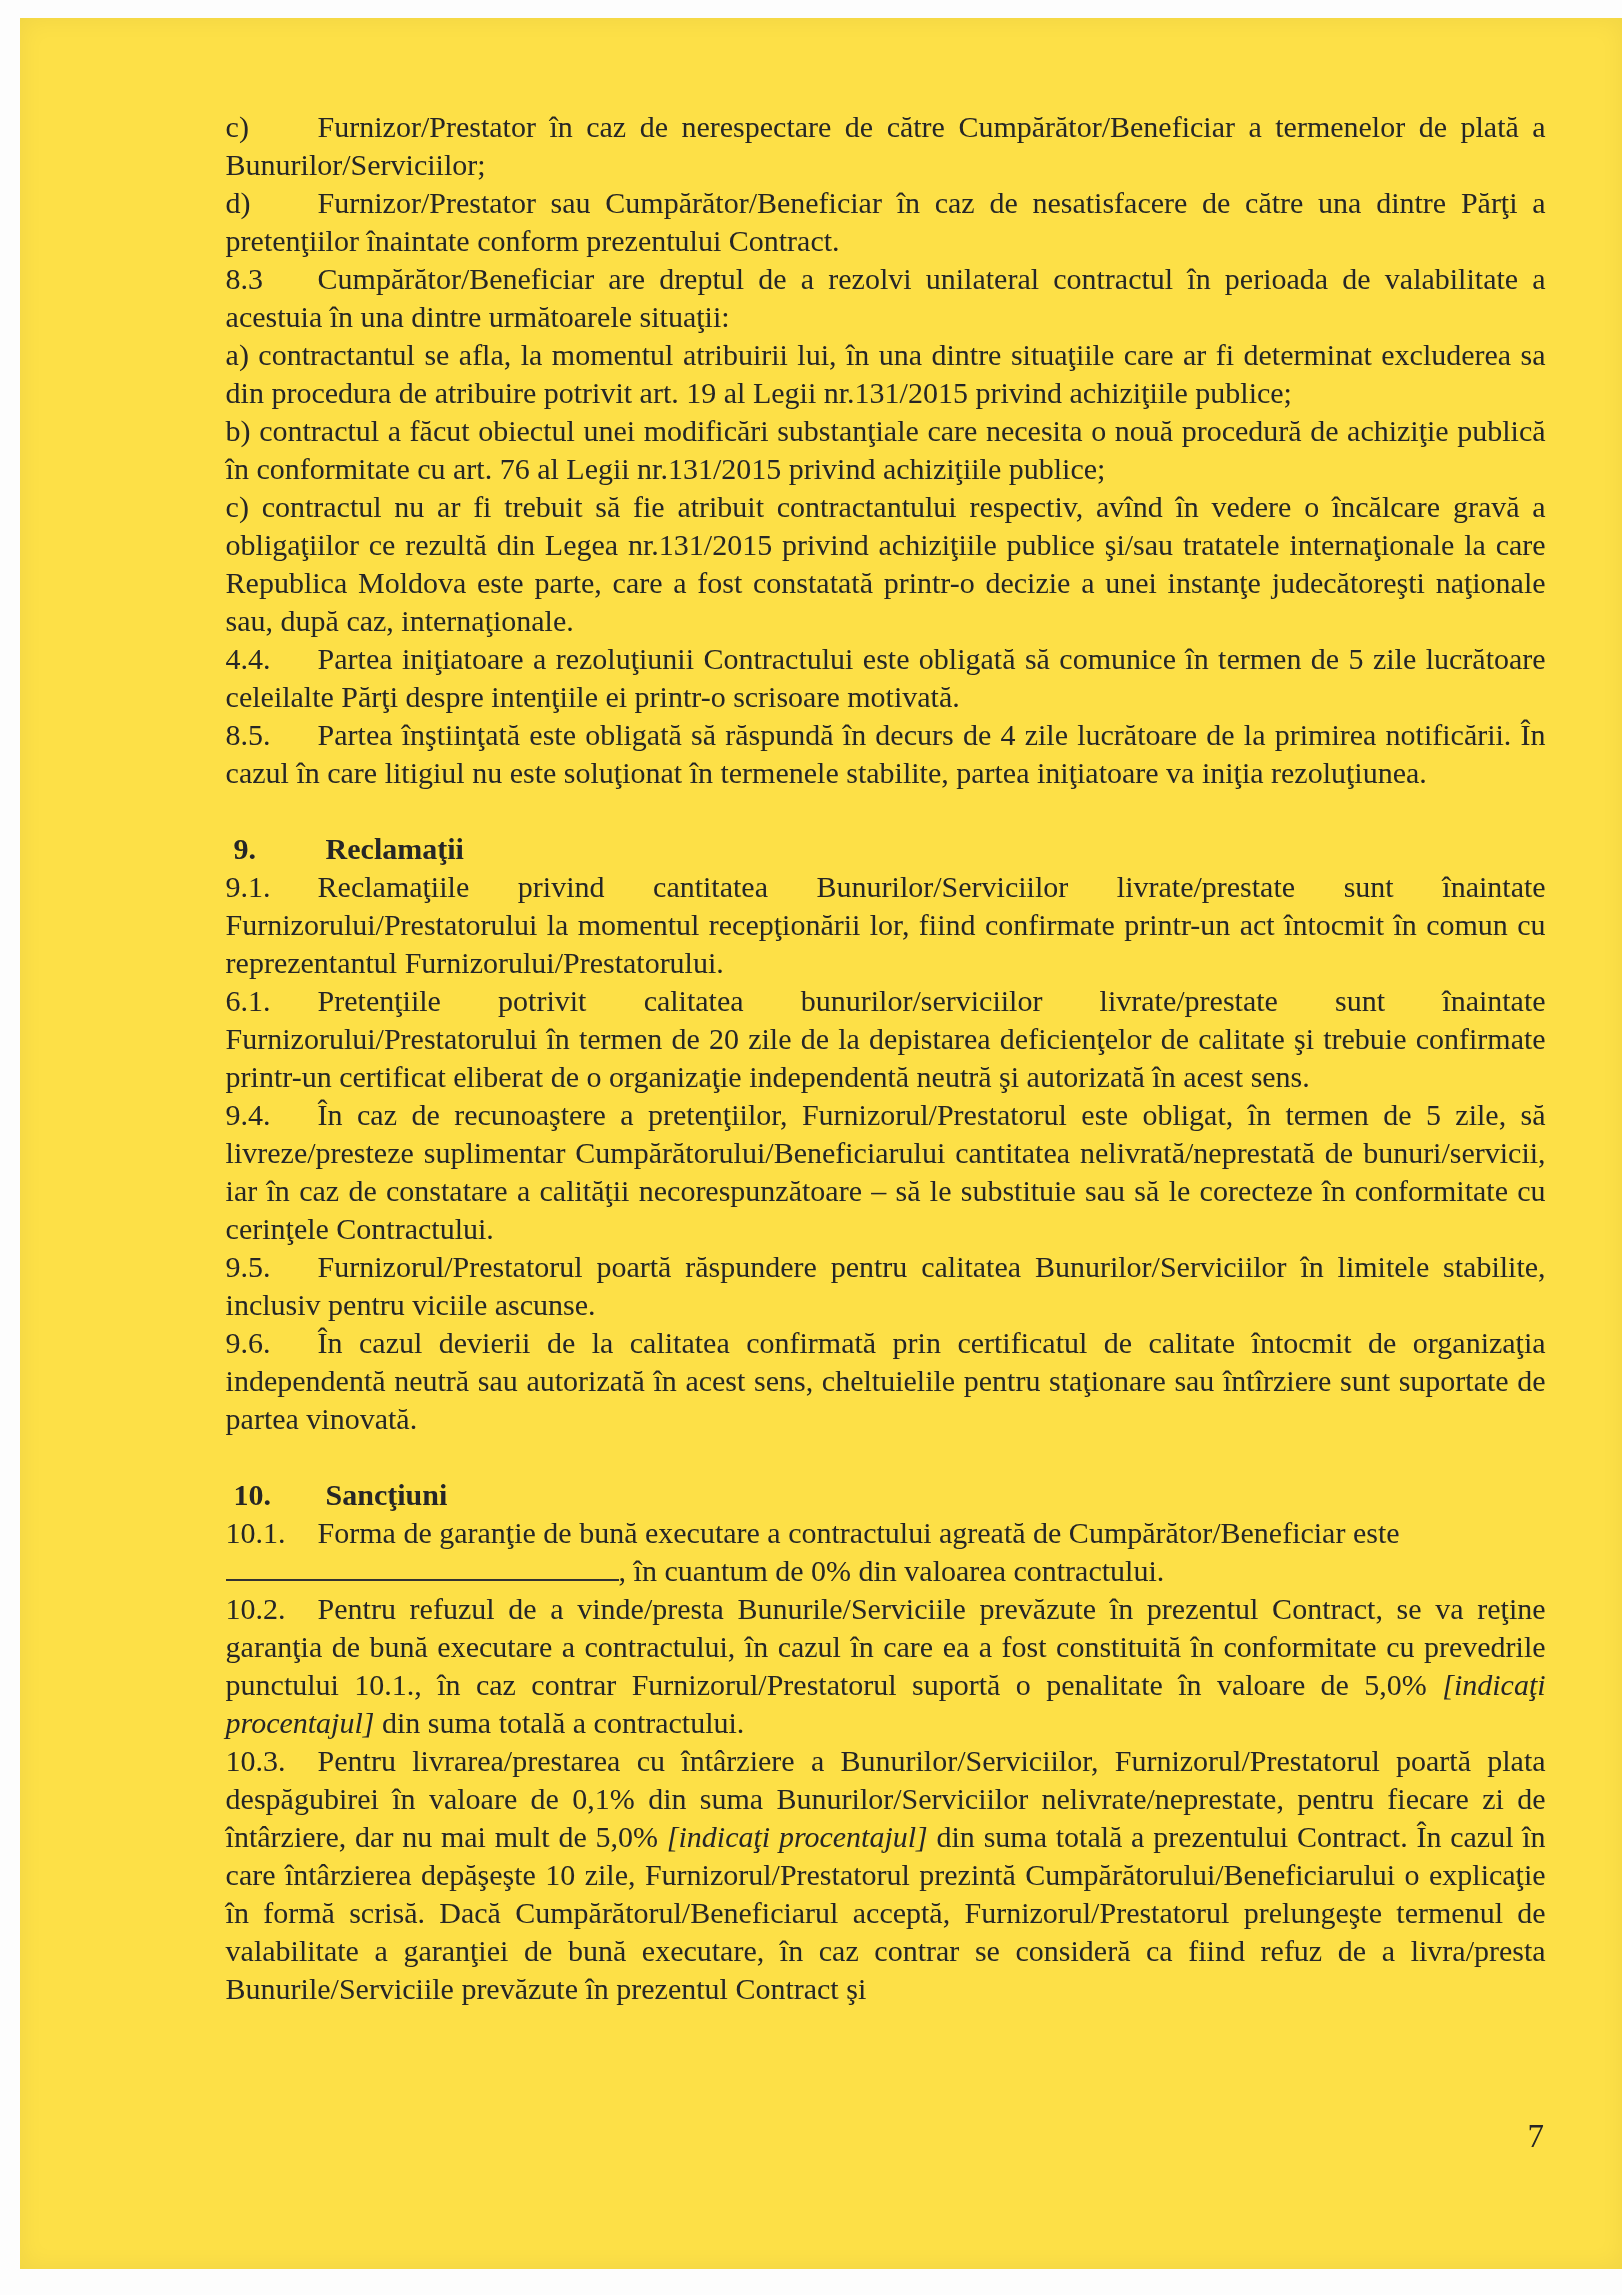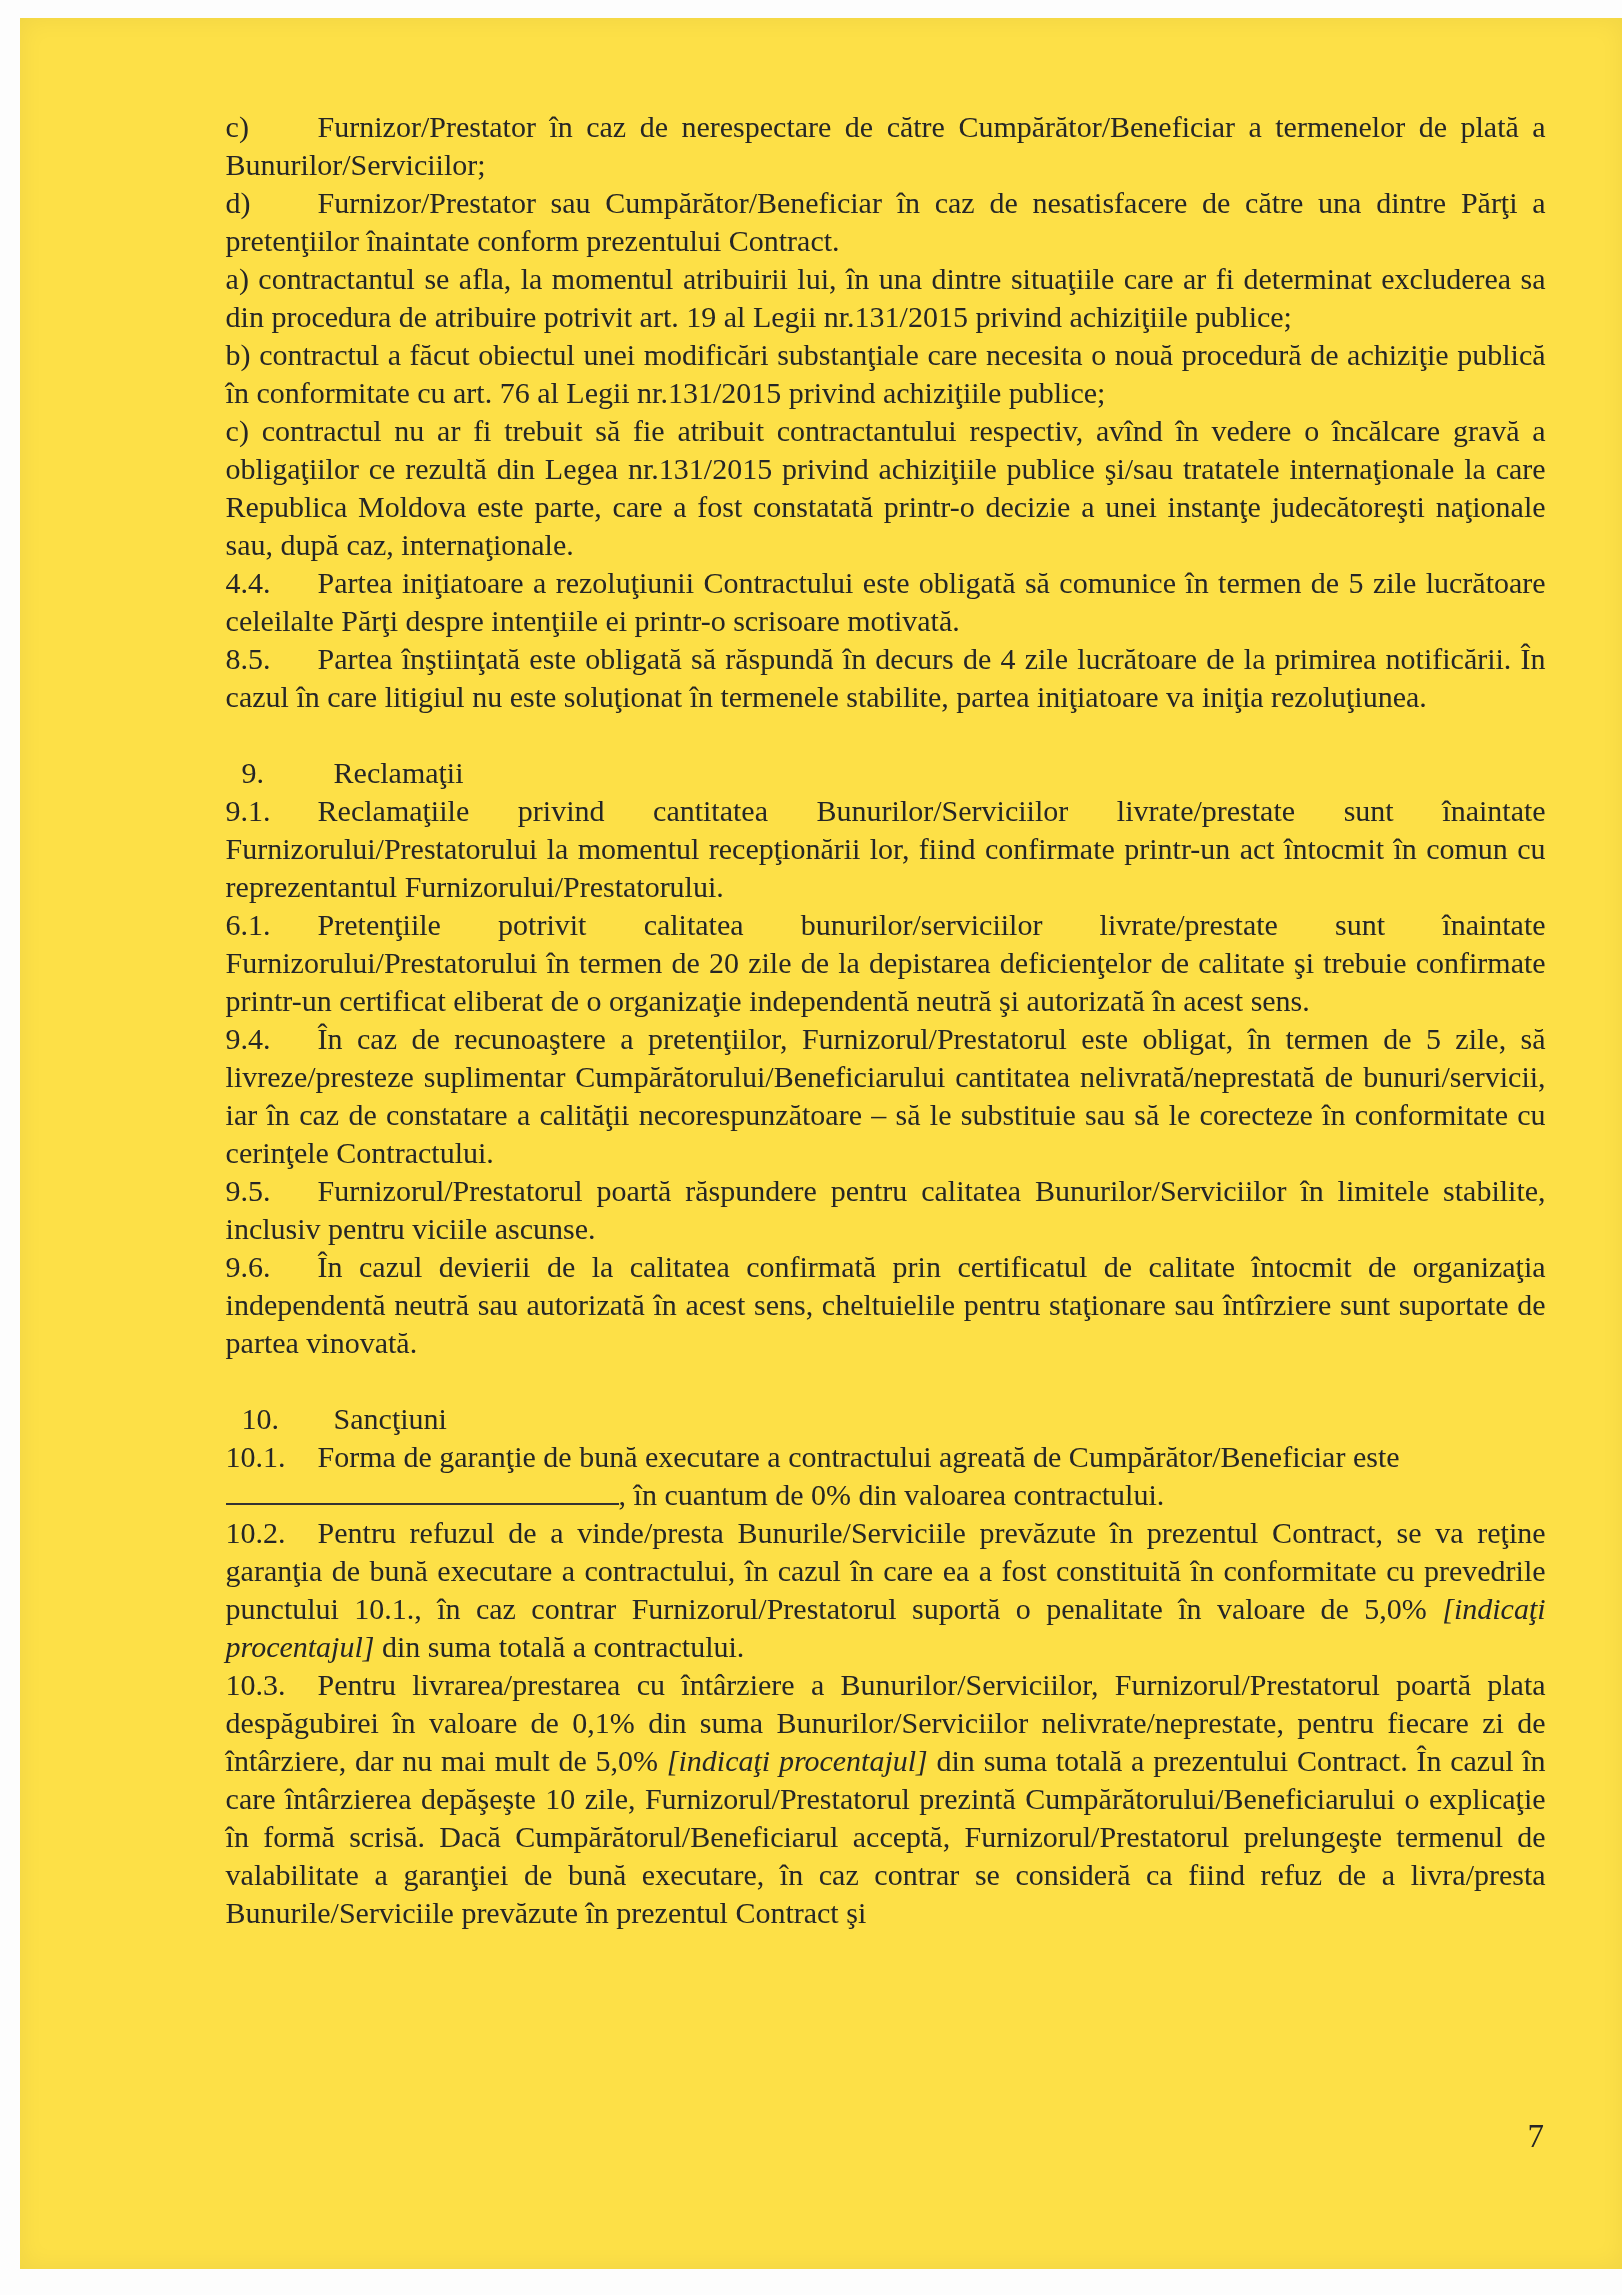--- a/index.html
+++ b/index.html
@@ -14,38 +14,39 @@
     background: #fde047;
     box-shadow: inset 0 0 26px rgba(0,0,0,0.06);
     padding-left: 20px;
   }
   .text-block {
     position: absolute; left: 206px; top: 90px; width: 1320px;
     font-size: 30px; line-height: 38px;
   }
   .para { margin: 0; text-align: justify; text-align-last: left; }
   .para .num { display: inline-block; width: 92px; }
-  .heading { margin: 38px 0 0 16px; font-weight: normal; }
+  .heading { margin: 38px 0 0 8px; font-weight: bold; }
   .heading .num { display: inline-block; width: 92px; }
   .u { text-underline-offset: 3.9px; }
   .i { font-style: italic; }
   .blank-line { display: inline-block; width: 393px; border-bottom: 2px solid #333; height: 26px; vertical-align: baseline; }
   .page-number {
     position: absolute; left: 1508px; top: 2100px; font-size: 33px;
     font-family: "Liberation Serif", serif; color: #262626;
   }
 </style>
 </head>
 <body>
 
 <div class="page">
   <div class="text-block">
 
     <p class="para"><span class="num">c)</span><span>Furnizor/Prestator în caz de nerespectare de către Cumpărător/Beneficiar a termenelor de plată a Bunurilor/Serviciilor;</span></p>
     <p class="para"><span class="num">d)</span><span>Furnizor/Prestator sau Cumpărător/Beneficiar în caz de nesatisfacere de către una dintre Părţi a pretenţiilor înaintate conform prezentului Contract.</span></p>
+    <p class="para"><span class="num">8.3</span><span>Cumpărător/Beneficiar are dreptul de a rezolvi unilateral contractul în perioada de valabilitate a acestuia în una dintre următoarele situaţii:</span></p>
     <p class="para">a) contractantul se afla, la momentul atribuirii lui, în una dintre situaţiile care ar fi determinat excluderea sa din procedura de atribuire potrivit art. 19 al Legii nr.131/2015 privind achiziţiile publice;</p>
     <p class="para">b) contractul a făcut obiectul unei modificări substanţiale care necesita o nouă procedură de achiziţie publică în conformitate cu art. 76 al Legii nr.131/2015 privind achiziţiile publice;</p>
     <p class="para">c) contractul nu ar fi trebuit să fie atribuit contractantului respectiv, avînd în vedere o încălcare gravă a obligaţiilor ce rezultă din Legea nr.131/2015 privind achiziţiile publice şi/sau tratatele internaţionale la care Republica Moldova este parte, care a fost constatată printr-o decizie a unei instanţe judecătoreşti naţionale sau, după caz, internaţionale.</p>
     <p class="para"><span class="num">4.4.</span><span>Partea iniţiatoare a rezoluţiunii Contractului este obligată să comunice în termen de 5 zile lucrătoare celeilalte Părţi despre intenţiile ei printr-o scrisoare motivată.</span></p>
     <p class="para"><span class="num">8.5.</span><span>Partea înştiinţată este obligată să răspundă în decurs de 4 zile lucrătoare de la primirea notificării. În cazul în care litigiul nu este soluţionat în termenele stabilite, partea iniţiatoare va iniţia rezoluţiunea.</span></p>
 
     <p class="heading"><span class="num">9.</span><span>Reclamaţii</span></p>
     <p class="para"><span class="num">9.1.</span><span>Reclamaţiile privind cantitatea Bunurilor/Serviciilor livrate/prestate sunt înaintate Furnizorului/Prestatorului la momentul recepţionării lor, fiind confirmate printr-un act întocmit în comun cu reprezentantul Furnizorului/Prestatorului.</span></p>
     <p class="para"><span class="num">6.1.</span><span>Pretenţiile potrivit calitatea bunurilor/serviciilor livrate/prestate sunt înaintate Furnizorului/Prestatorului în termen de </span><span class="u">20 zile</span><span> de la depistarea deficienţelor de calitate şi trebuie confirmate printr-un certificat eliberat de o organizaţie independentă neutră şi autorizată în acest sens.</span></p>
     <p class="para"><span class="num">9.4.</span><span>În caz de recunoaştere a pretenţiilor, Furnizorul/Prestatorul este obligat, în termen de 5 zile, să livreze/presteze suplimentar Cumpărătorului/Beneficiarului cantitatea nelivrată/neprestată de bunuri/servicii, iar în caz de constatare a calităţii necorespunzătoare – să le substituie sau să le corecteze în conformitate cu cerinţele Contractului.</span></p>

